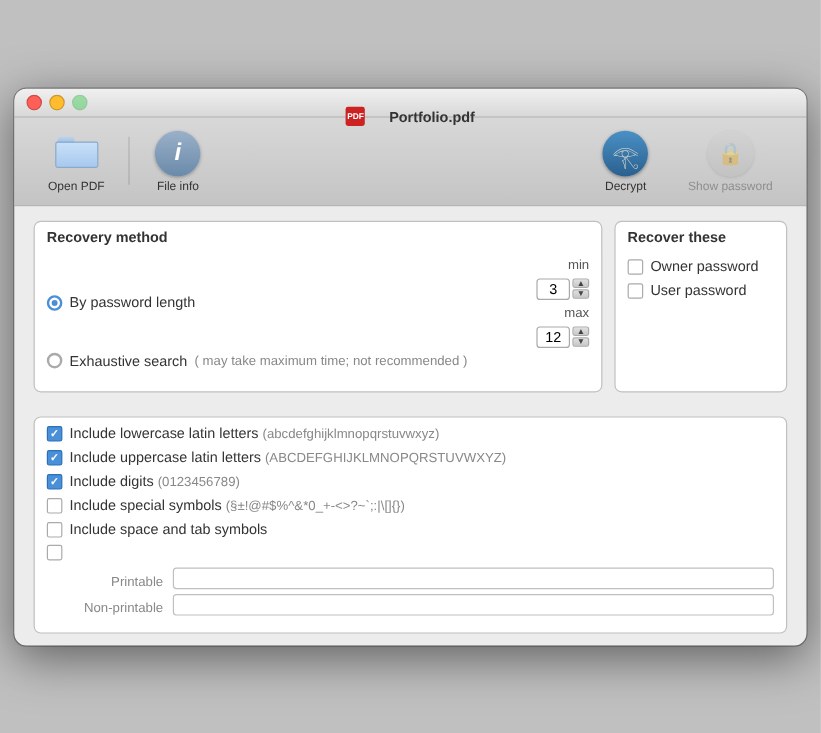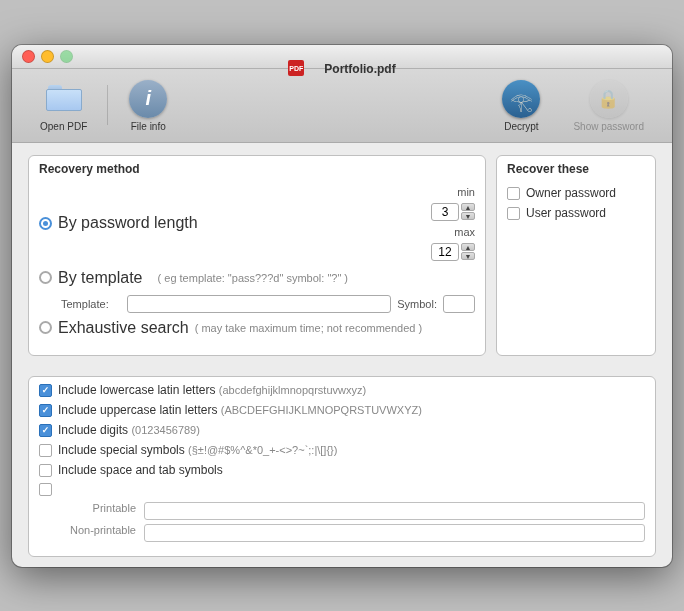--- a/index.html
+++ b/index.html
@@ -175,21 +175,21 @@
     .panel-body {
       padding: 6px 10px 10px;
     }
     
     .top-row {
       display: flex;
       gap: 10px;
       margin-bottom: 10px;
     }
     .recovery-panel { flex: 1; }
-    .recover-panel { width: 160px; flex-shrink: 0; }
+    .recover-panel { width: 144px; flex-shrink: 0; }
     
     .radio-item {
       display: flex;
       align-items: center;
       margin-bottom: 8px;
       gap: 6px;
     }
     .radio-input {
       width: 13px;
       height: 13px;
@@ -204,21 +204,21 @@
     .radio-input.checked {
       border-color: #4a90d9;
       background: white;
     }
     .radio-dot {
       width: 5px;
       height: 5px;
       border-radius: 50%;
       background: #4a90d9;
     }
-    .radio-label { color: #333; font-size: 16px; }
+    .radio-label { color: #333; font-size: 12px; }
     .hint-text { color: #888; font-size: 11px; }
     .minmax-label { color: #555; font-size: 11px; }
     .number-field {
       display: flex;
       align-items: center;
       gap: 2px;
     }
     .num-input {
       width: 28px;
       height: 18px;
@@ -304,21 +304,21 @@
     .checkmark {
       color: white;
       font-size: 9px;
       line-height: 1;
       font-weight: bold;
     }
     .check-label { color: #333; font-size: 12px; }
     
     .text-field-row {
       display: flex;
-      align-items: flex-start;
+      align-items: flex-end;
       gap: 8px;
       margin-bottom: 4px;
       margin-left: 22px;
     }
     .field-label {
       color: #888;
       font-size: 11px;
       min-width: 75px;
       text-align: right;
     }
@@ -419,34 +419,20 @@
               <div class="number-field">
                 <input class="num-input" type="text" value="12" style="">
                 <div class="spinner">
                   <div class="spin-btn">▲</div>
                   <div class="spin-btn">▼</div>
                 </div>
               </div>
             </div>
           </div>
 
-          <div style="margin-top:8px;">
-            <div class="radio-item">
-              <div class="radio-input"></div>
-              <span class="radio-label">By template</span>
-              <span class="hint-text">&nbsp;</span>
-              <span class="hint-text">( eg template: "pass???d" symbol: "?" )</span>
-            </div>
-            <div class="template-row">
-              <span class="template-label">Template:</span>
-              <input class="template-input" type="text" style="">
-              <span class="template-label" style="min-width:auto;">Symbol:</span>
-              <input class="symbol-input" type="text" style="">
-            </div>
-          </div>
 
           <div class="radio-item" style="margin-top:4px;">
             <div class="radio-input"></div>
             <span class="radio-label">Exhaustive search</span>
             <span class="hint-text">( may take maximum time; not recommended )</span>
           </div>
 
         </div>
       </div>
 

